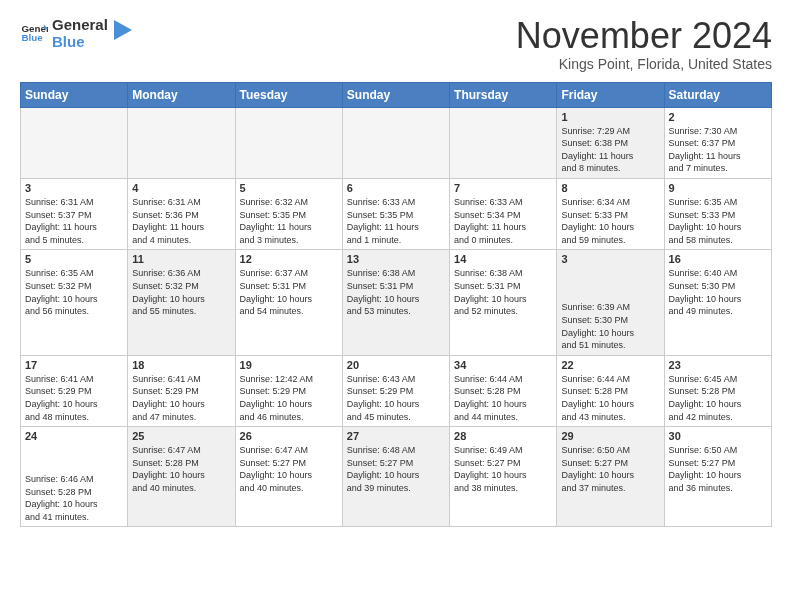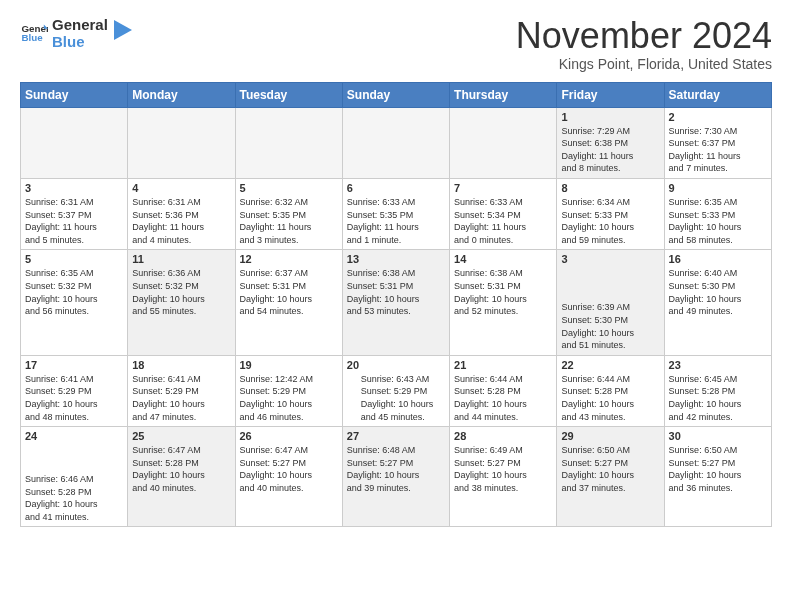--- a/index.html
+++ b/index.html
@@ -264,27 +264,27 @@
           </td>
           <td>
             <span class="day-number">19</span>
             <div class="day-info" style="white-space: pre-line;">Sunrise: 12:42 AM
 Sunset: 5:29 PM
 Daylight: 10 hours
 and 46 minutes.</div>
           </td>
           <td>
             <span class="day-number">20</span>
-            <div class="day-info" style="white-space: pre-line; margin-left: 14px;">Sunrise: 6:43 AM
+            <div class="day-info" style="white-space: pre-line;">Sunrise: 6:43 AM
 Sunset: 5:29 PM
 Daylight: 10 hours
 and 45 minutes.</div>
           </td>
           <td>
-            <span class="day-number">21</span>
+            <span class="day-number">34</span>
             <div class="day-info" style="white-space: pre-line;">Sunrise: 6:44 AM
 Sunset: 5:28 PM
 Daylight: 10 hours
 and 44 minutes.</div>
           </td>
           <td>
             <span class="day-number">22</span>
             <div class="day-info" style="white-space: pre-line;">Sunrise: 6:44 AM
 Sunset: 5:28 PM
 Daylight: 10 hours

